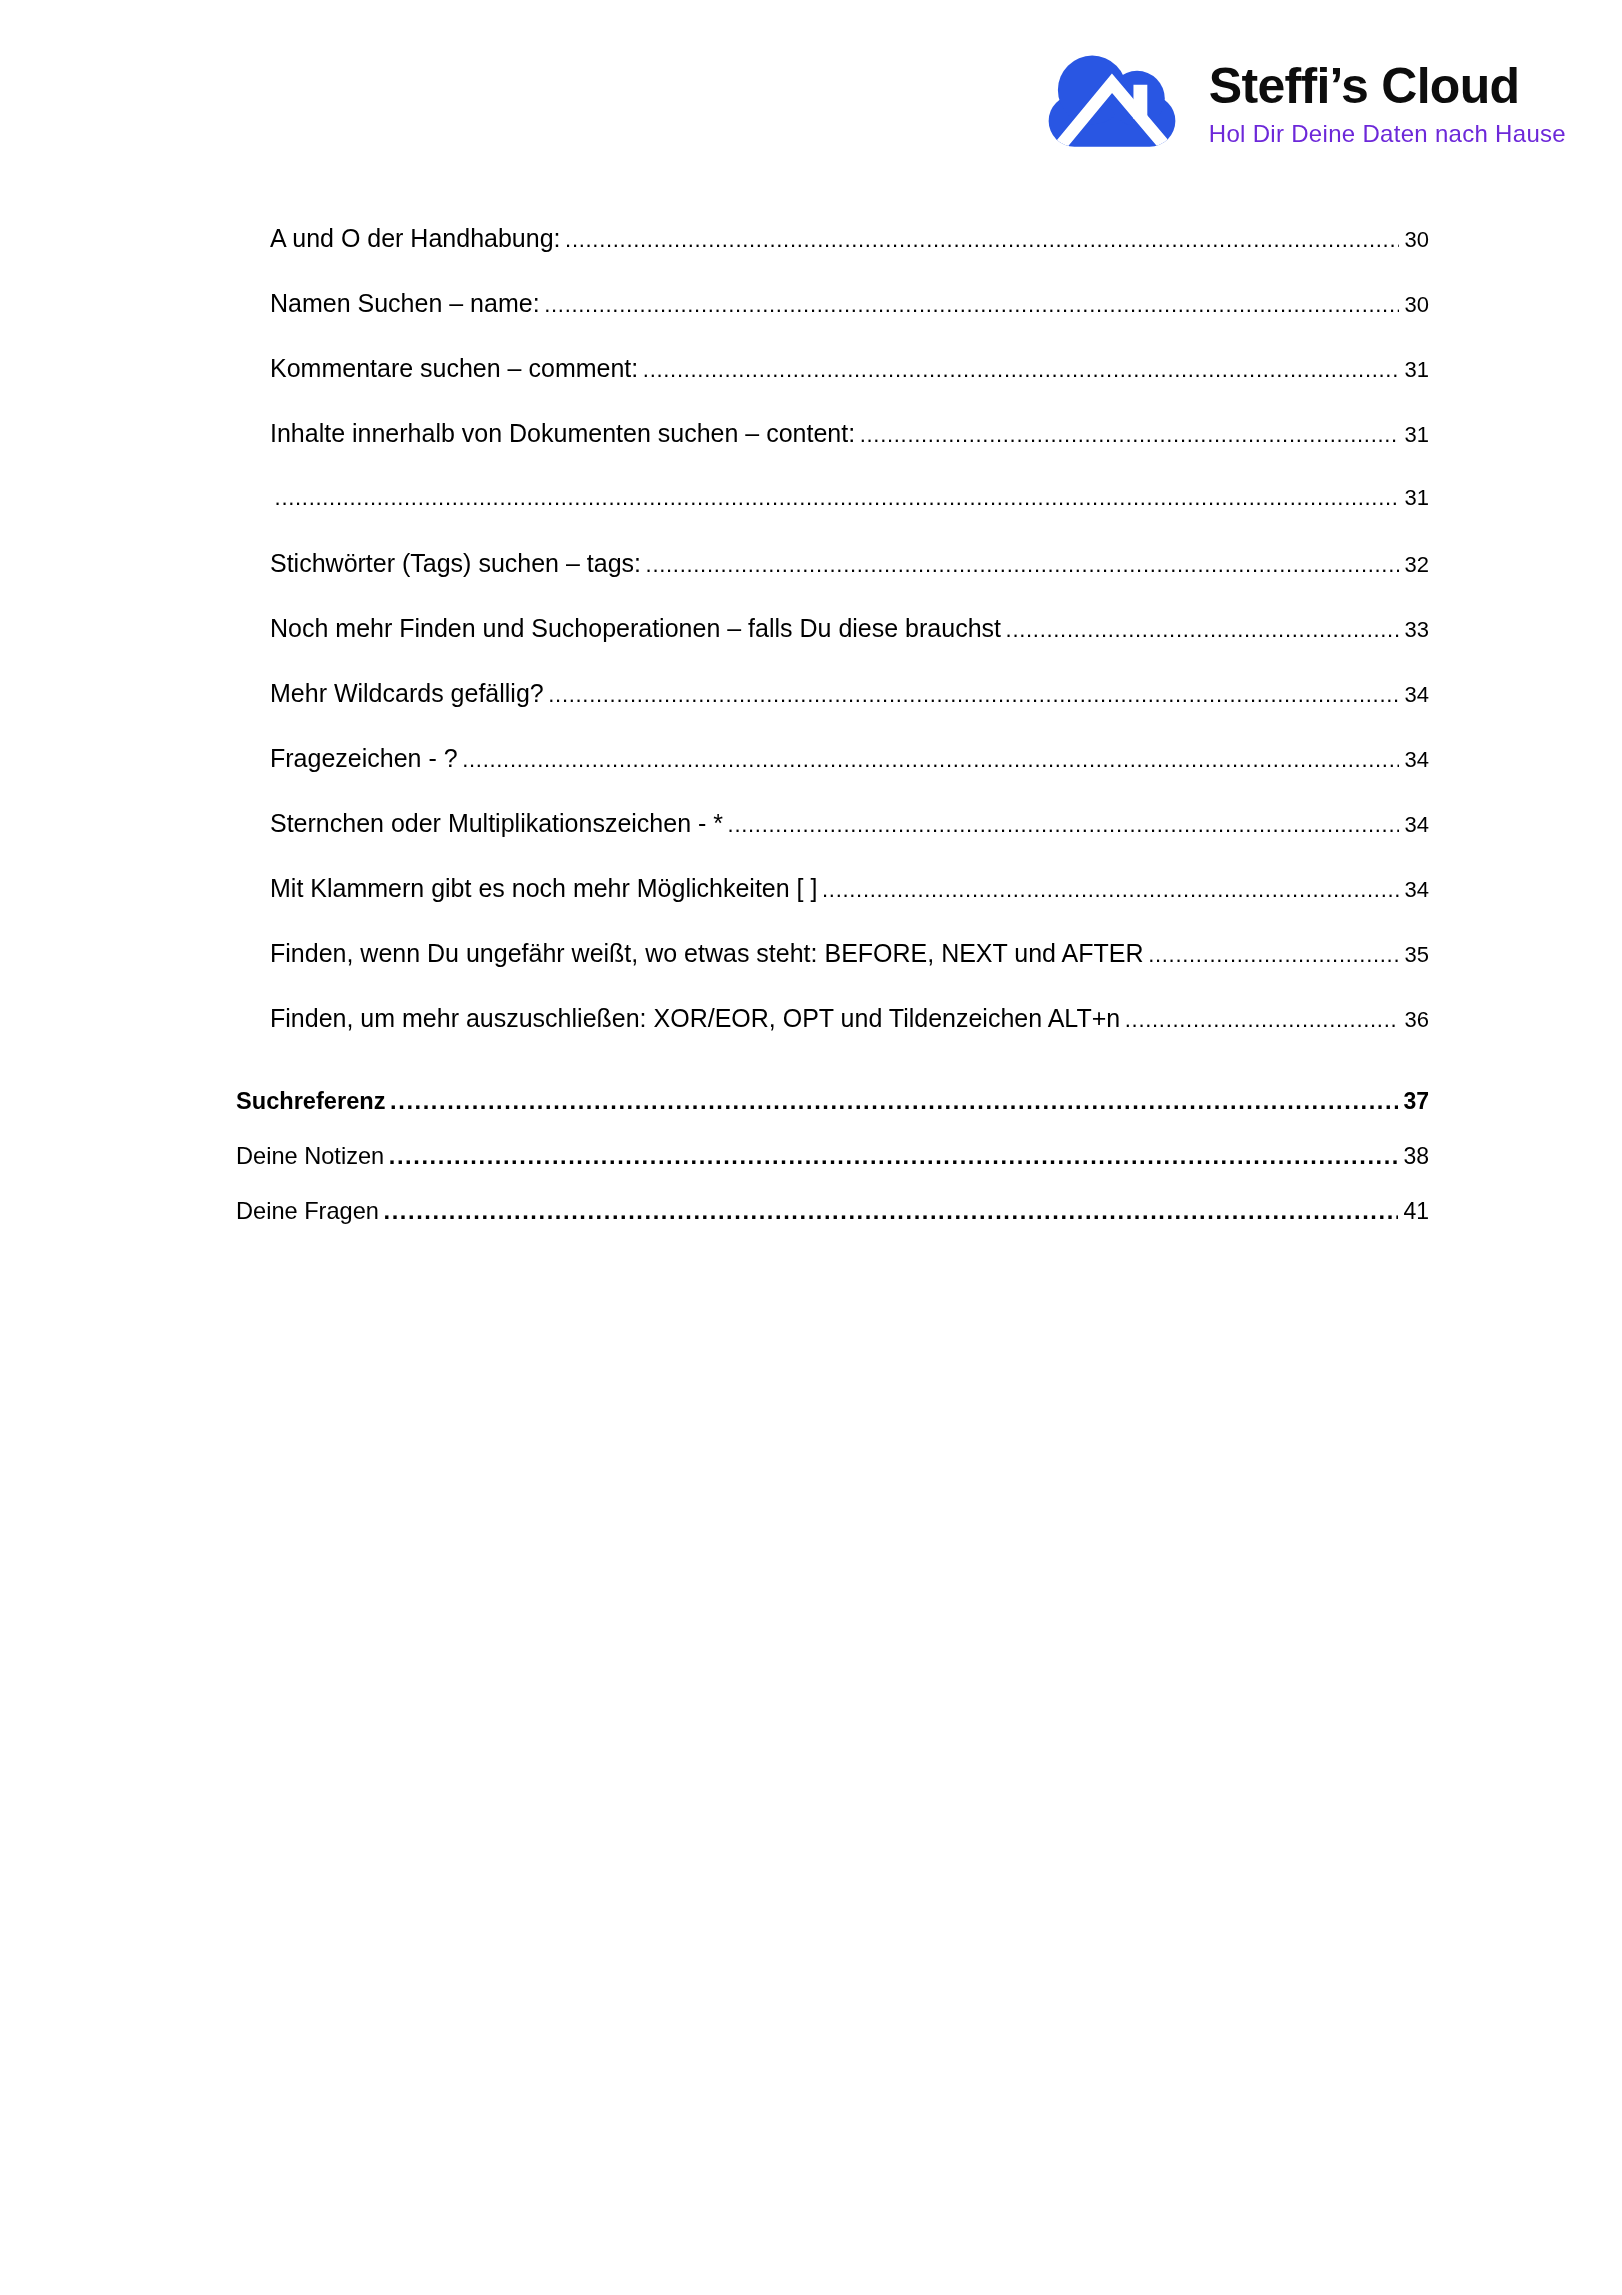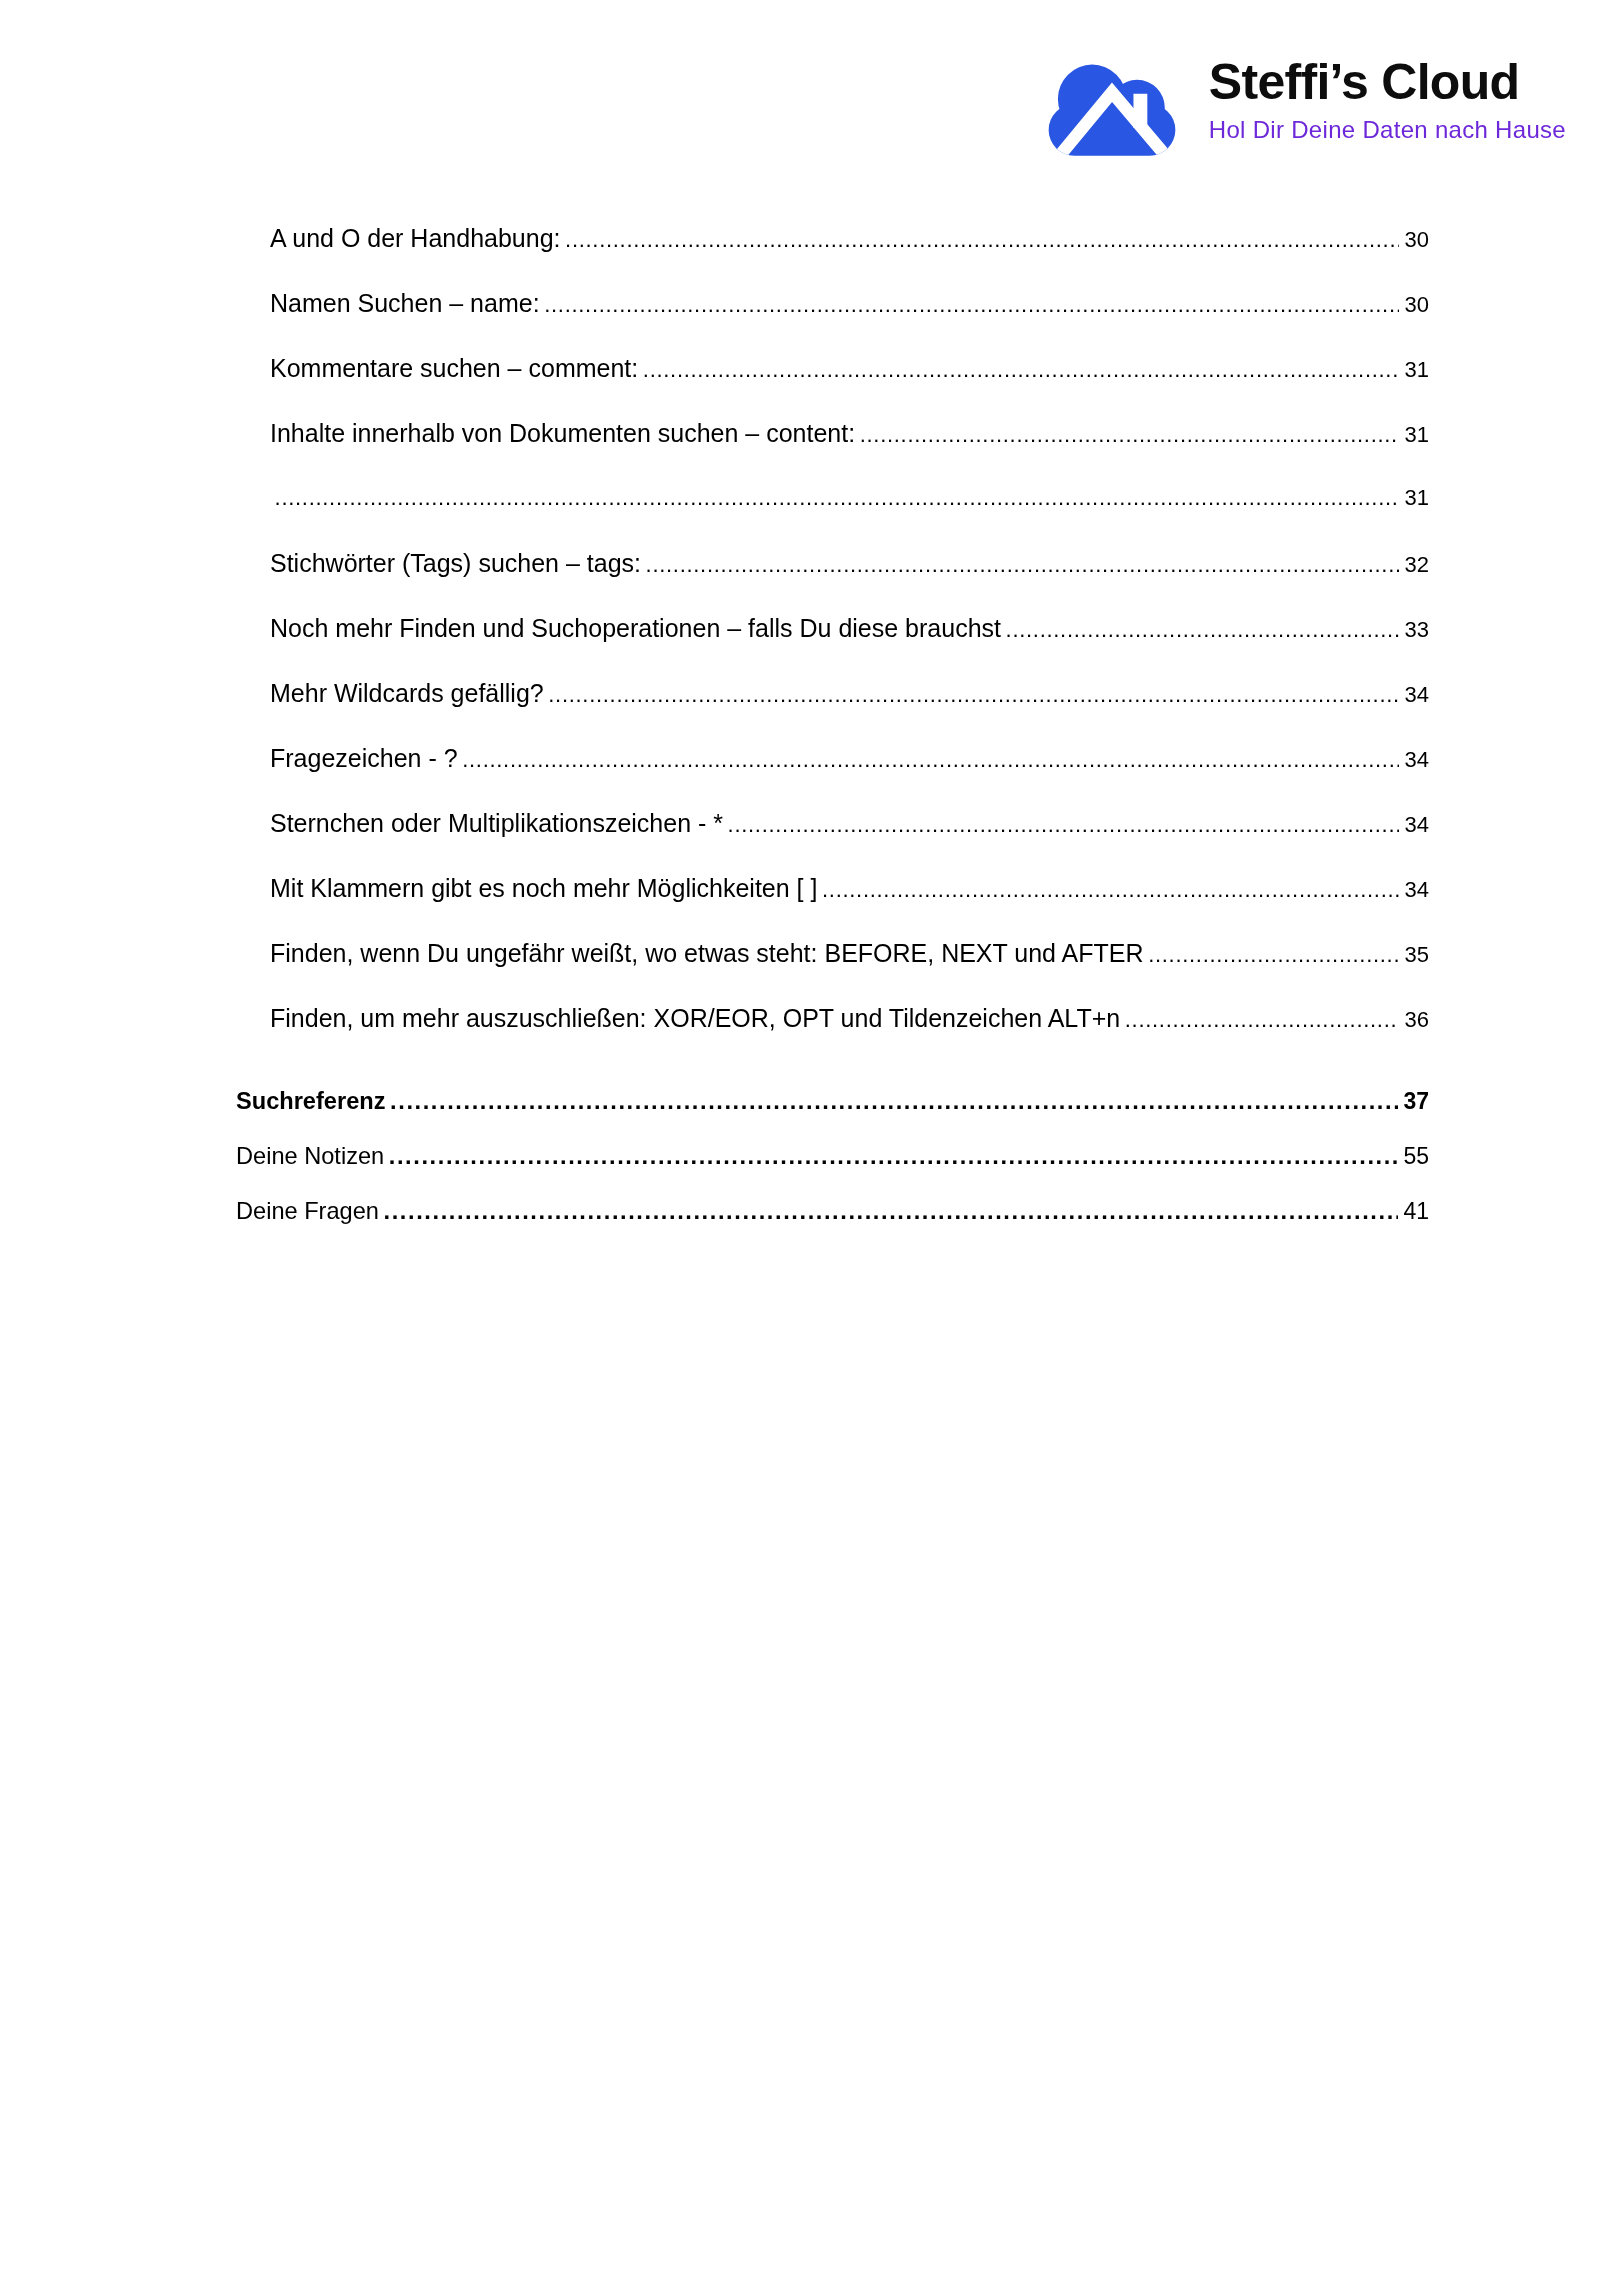--- a/index.html
+++ b/index.html
@@ -7,24 +7,24 @@
     width: 1622px; height: 2295px;
     background: #ffffff;
     font-family: "Liberation Sans", sans-serif;
     position: relative;
     color: #000;
   }
 
   
   .logo {
     position: absolute;
-    top: 55px;
+    top: 46px;
     right: 56px;
     display: flex;
-    align-items: flex-start;
+    align-items: flex-end;
     gap: 30px;
   }
   .logo-cloud { width: 134px; height: 99px; margin-top: 2.6px; flex: 0 0 auto; }
   .logo-text { display: flex; flex-direction: column; }
   .logo-title {
     font-size: 50px;
     font-weight: 700;
     letter-spacing: -0.7px;
     line-height: 54px;
     color: #0d0d0d;
@@ -173,21 +173,21 @@
 
   <div class="toc-level1">
     <div class="row l1 bold">
       <span class="t">Suchreferenz</span>
       <span class="leader"></span>
       <span class="pg">37</span>
     </div>
     <div class="row l1">
       <span class="t">Deine Notizen</span>
       <span class="leader"></span>
-      <span class="pg">55</span>
+      <span class="pg">38</span>
     </div>
     <div class="row l1">
       <span class="t">Deine Fragen</span>
       <span class="leader"></span>
       <span class="pg">41</span>
     </div>
   </div>
 
 </div>
 

